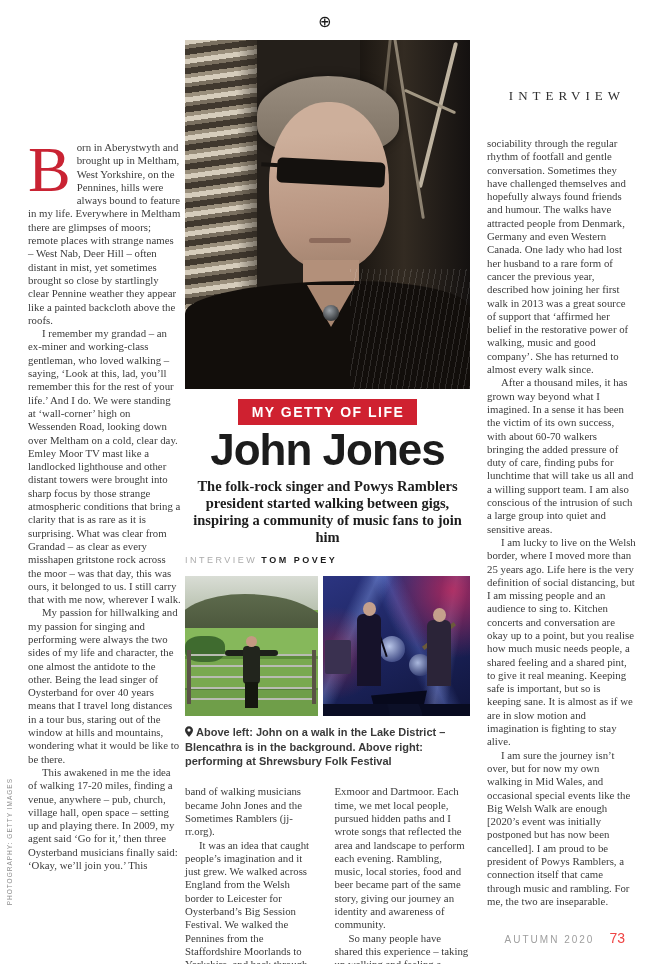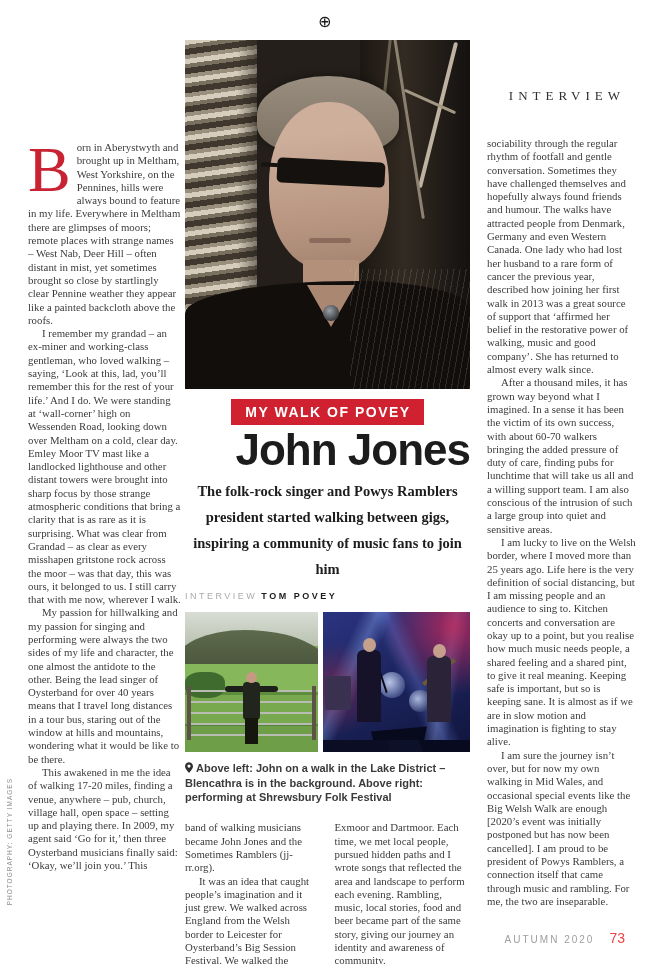--- a/index.html
+++ b/index.html
@@ -57,24 +57,24 @@
   .vneck{position:absolute;left:122px;bottom:62px;width:48px;height:42px;background:#a98771;
       clip-path:polygon(0 0,100% 0,50% 100%);}
   .pendant{position:absolute;left:138px;bottom:68px;width:16px;height:16px;border-radius:50%;
       background:radial-gradient(circle at 40% 35%,#9aa0a6,#3c3f42 70%);}
 
   
   .kicker-row{text-align:center;margin-top:10px;}
   .kicker{display:inline-block;background:#cf2130;color:#ffffff;
       font-family:"Liberation Sans",sans-serif;font-weight:bold;font-size:14px;
       letter-spacing:1.5px;padding:5px 13px 5px 14px;}
-  .title{margin:1px 0 0 0;text-align:right;font-family:"Liberation Sans",sans-serif;
+  .title{margin:1px 0 0 0;text-align:center;font-family:"Liberation Sans",sans-serif;
       font-weight:bold;font-size:44px;letter-spacing:-1px;color:#1c1c1c;line-height:1.1;}
   .standfirst{margin:4px auto 7px;width:285px;text-align:center;font-family:"Liberation Serif",serif;
-      font-weight:bold;font-size:14.5px;line-height:26px;color:#1d1d1d;}
+      font-weight:bold;font-size:14.5px;line-height:17px;color:#1d1d1d;}
   .byline{margin-top:9px;text-align:left;font-family:"Liberation Sans",sans-serif;
       font-size:9px;letter-spacing:2.5px;}
   .byline .lbl{color:#ababab;}
   .byline .name{color:#1d1d1d;font-weight:bold;margin-left:4px;}
 
   
   .photo-row{margin-top:11px;display:flex;gap:5px;}
   .walk-photo{position:relative;width:133px;height:140px;overflow:hidden;background:#7aa94e;}
   .wp-sky{position:absolute;top:0;left:0;right:0;height:34px;background:linear-gradient(#d9ddd5,#b9c2b0);}
   .wp-mtn{position:absolute;top:18px;left:-10px;right:-10px;height:40px;border-radius:50% 60% 0 0/90% 100% 0 0;
@@ -165,21 +165,21 @@
     <div class="sunglasses"></div>
     <div class="mouth"></div>
     <div class="neck"></div>
     <div class="jacket"></div>
     <div class="pinstripe"></div>
     <div class="vneck"></div>
     <div class="pendant"></div>
   </div>
 
   <div class="kicker-row">
-    <span class="kicker">MY WALK OF POVEY</span>
+    <span class="kicker">MY GETTY OF LIFE</span>
   </div>
 
   <h1 class="title">John Jones</h1>
 
   <p class="standfirst">The folk-rock singer and Powys Ramblers president started walking between gigs, inspiring a community of music fans to join him</p>
 
   <div class="byline">
     <span class="lbl">INTERVIEW</span><span class="name">TOM POVEY</span>
   </div>
 

